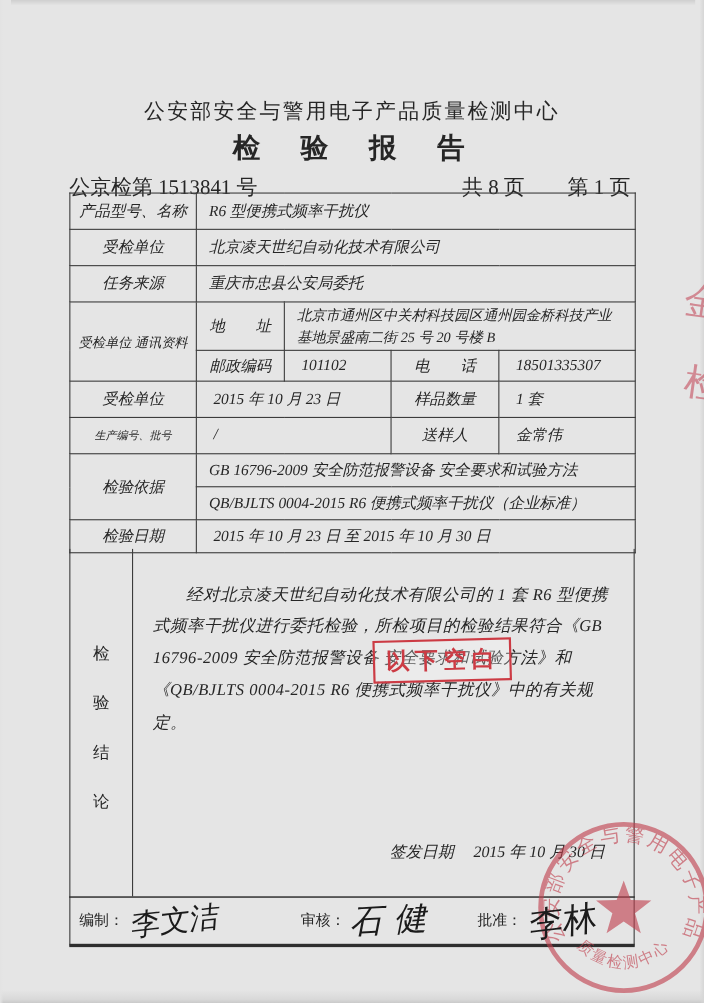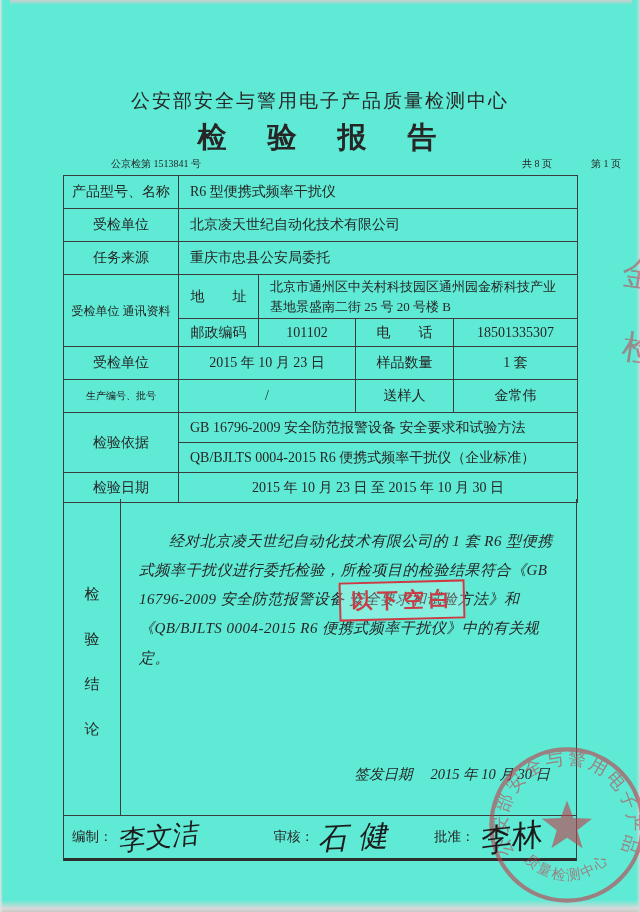--- a/index.html
+++ b/index.html
@@ -1,45 +1,45 @@
 <!DOCTYPE html>
 <html><head>
 <meta charset="utf-8">
 <style>
   html,body{margin:0;padding:0;background:#9a9a9a;}
   .page{
     position:relative;width:640px;height:912px;margin:0 auto;
-    background:#5eead4;overflow:hidden;
+    background:#e5e5e5;overflow:hidden;
     font-family:"Liberation Serif","DejaVu Serif",serif;
     color:#262626;
   }
   
   .scan-top{position:absolute;top:0;left:10px;right:8px;height:5px;
     background:linear-gradient(#cfcfcf,rgba(255,255,255,0));}
   .scan-bottom{position:absolute;bottom:0;left:0;right:0;height:12px;
     background:linear-gradient(rgba(255,255,255,0),#d9d9d9 70%,#c9c9c9);}
   .scan-right{position:absolute;top:0;right:0;bottom:0;width:4px;
     background:linear-gradient(to left,#d6d6d6,rgba(255,255,255,0));}
   .scan-left{position:absolute;top:0;left:0;bottom:0;width:3px;
     background:linear-gradient(to right,#e3e3e3,rgba(255,255,255,0));}
 
   .org-name{position:absolute;top:88px;left:0;width:100%;text-align:center;
     font-size:19px;letter-spacing:2px;font-weight:500;}
   .report-title{position:absolute;top:118px;left:0;width:100%;text-align:center;
-    font-size:29px;font-weight:600;letter-spacing:6px;}
+    font-size:25px;font-weight:600;letter-spacing:6px;}
   .no-row{position:absolute;top:157px;left:63px;width:514px;display:flex;
-    justify-content:space-between;align-items:center;font-size:10px;margin-left:48px;}
+    justify-content:space-between;align-items:center;font-size:19px;}
   .no-row .pages{display:flex;gap:39px;padding-right:4px;}
 
   .doc-table{position:absolute;top:175px;left:63px;width:514px;
-    border-collapse:collapse;table-layout:fixed;font-size:14px;}
+    border-collapse:collapse;table-layout:fixed;font-size:14px;font-style:italic;}
   .doc-table td{border:1.5px solid #3c3c3c;padding:2px 15px;vertical-align:middle;}
   .doc-table td.lbl{text-align:center;padding:2px 4px;}
   .doc-table td.val{text-align:left;padding-left:11px;}
-  .doc-table td.ctr{text-align:center;}
+  .doc-table td.ctr{}
   .addr{font-size:13px;line-height:1.5;padding:3px 8px;}
 
   .conclusion{position:absolute;top:498.5px;left:63px;width:514px;height:317px;
     border-left:1.5px solid #3c3c3c;border-right:1.5px solid #3c3c3c;
     border-bottom:1.5px solid #3c3c3c;box-sizing:border-box;display:flex;}
   .conclusion .side{width:57px;border-right:1.5px solid #3c3c3c;box-sizing:border-box;
     display:flex;flex-direction:column;align-items:center;justify-content:center;
     gap:26px;font-size:15px;padding-top:40px;padding-bottom:30px;}
   .conclusion .content{flex:1;position:relative;font-size:15px;}
   .conclusion .para{margin:0;padding:28px 16px 0 18px;text-indent:2em;

